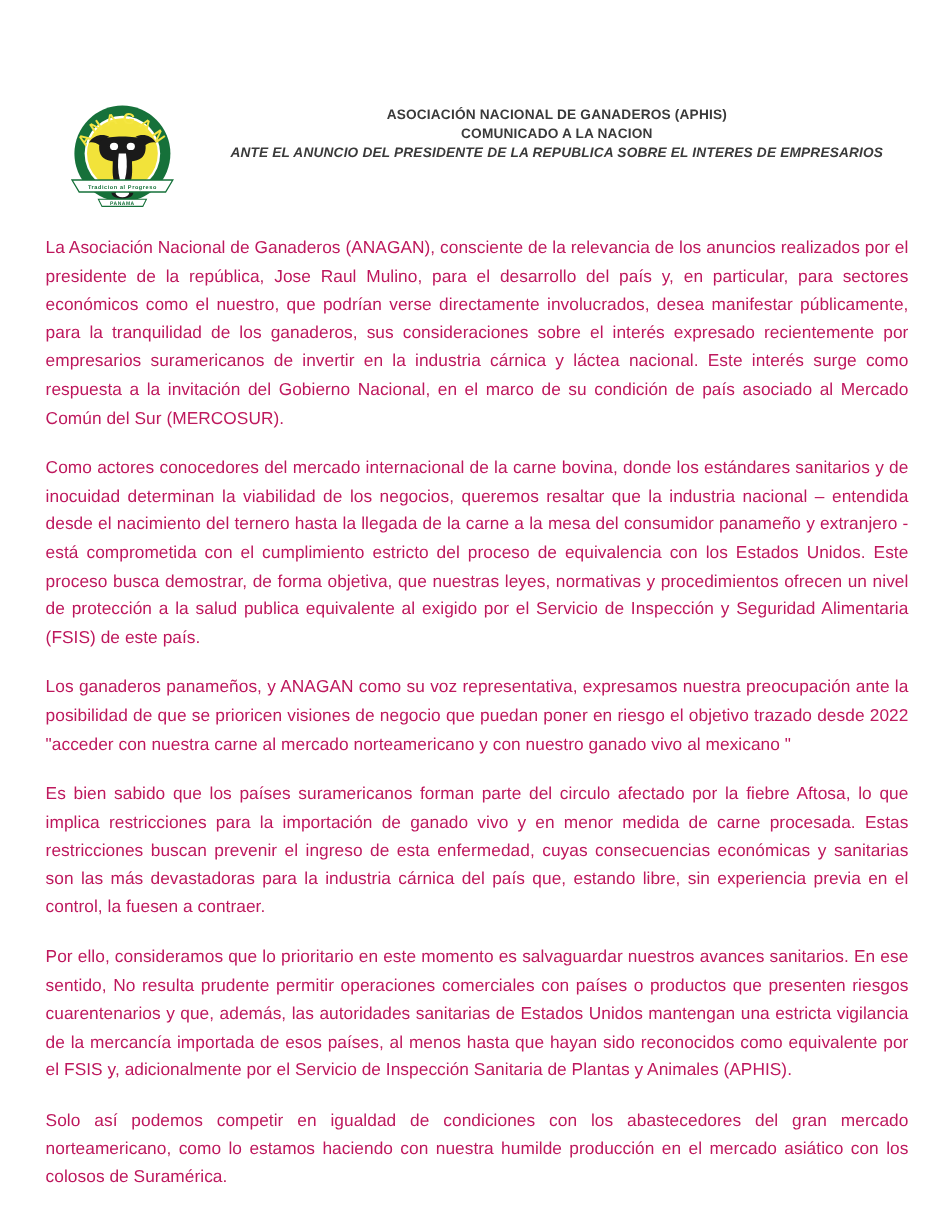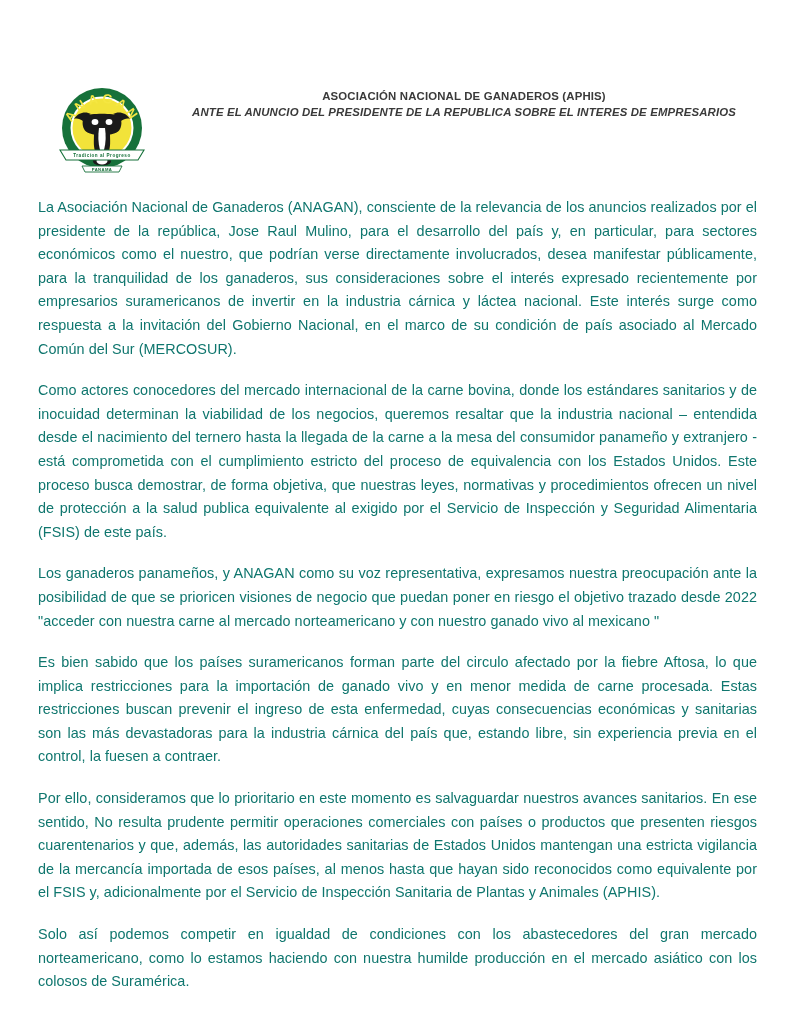--- a/index.html
+++ b/index.html
@@ -64,21 +64,21 @@
     top: 196px;
     width: 719px;
   }
 
   p.para {
     margin: 0 0 18px 0;
     font-size: 14.4px;
     line-height: 23.6px;
     text-align: justify;
     text-justify: inter-word;
-    color: #0f766e;
+    color: #be185d;
     letter-spacing: 0.05px;
   }
   p.para:last-of-type { margin-bottom: 0; }
 
   .signoff {
     margin: 0;
     padding-top: 22px;
     font-size: 14.4px;
     line-height: 23.6px;
     text-align: left;
@@ -131,20 +131,21 @@
           <path d="M8,70 L92,70 L86,80 L14,80 Z" fill="#ffffff" stroke="#16713a" stroke-width="1.1"></path>
           <text x="50" y="77.4" font-family="'Liberation Sans', sans-serif" font-size="4.6" font-weight="bold" fill="#16713a" text-anchor="middle" letter-spacing="0.5">Tradicion al Progreso</text>
           <path d="M30,86 L70,86 L67,92 L33,92 Z" fill="#ffffff" stroke="#16713a" stroke-width="0.9"></path>
           <text x="50" y="90.6" font-family="'Liberation Sans', sans-serif" font-size="4.2" font-weight="bold" fill="#16713a" text-anchor="middle" letter-spacing="0.4">PANAMA</text>
         </g>
       </svg>
     </div>
 
     <div class="header-titles">
       <span class="hline">ASOCIACIÓN NACIONAL DE GANADEROS (APHIS)</span>
+      <span class="hline">COMUNICADO A LA NACION</span>
       <span class="hline wrap">ANTE EL ANUNCIO DEL PRESIDENTE DE LA REPUBLICA SOBRE EL INTERES DE EMPRESARIOS</span>
     </div>
 
   </div>
 
   <div class="content">
     <p class="para">La Asociación Nacional de Ganaderos (ANAGAN), consciente de la relevancia de los anuncios realizados por el presidente de la república, Jose Raul Mulino, para el desarrollo del país y, en particular, para sectores económicos como el nuestro, que podrían verse directamente involucrados, desea manifestar públicamente, para la tranquilidad de los ganaderos, sus consideraciones sobre el interés expresado recientemente por empresarios suramericanos de invertir en la industria cárnica y láctea nacional. Este interés surge como respuesta a la invitación del Gobierno Nacional, en el marco de su condición de país asociado al Mercado Común del Sur (MERCOSUR).</p>
     <p class="para">Como actores conocedores del mercado internacional de la carne bovina, donde los estándares sanitarios y de inocuidad determinan la viabilidad de los negocios, queremos resaltar que la industria nacional – entendida desde el nacimiento del ternero hasta la llegada de la carne a la mesa del consumidor panameño y extranjero - está comprometida con el cumplimiento estricto del proceso de equivalencia con los Estados Unidos. Este proceso busca demostrar, de forma objetiva, que nuestras leyes, normativas y procedimientos ofrecen un nivel de protección a la salud publica equivalente al exigido por el Servicio de Inspección y Seguridad Alimentaria (FSIS) de este país.</p>
     <p class="para">Los ganaderos panameños, y ANAGAN como su voz representativa, expresamos nuestra preocupación ante la posibilidad de que se prioricen visiones de negocio que puedan poner en riesgo el objetivo trazado desde 2022 "acceder con nuestra carne al mercado norteamericano y con nuestro ganado vivo al mexicano "</p>
     <p class="para">Es bien sabido que los países suramericanos forman parte del circulo afectado por la fiebre Aftosa, lo que implica restricciones para la importación de ganado vivo y en menor medida de carne procesada. Estas restricciones buscan prevenir el ingreso de esta enfermedad, cuyas consecuencias económicas y sanitarias son las más devastadoras para la industria cárnica del país que, estando libre, sin experiencia previa en el control, la fuesen a contraer.</p>

